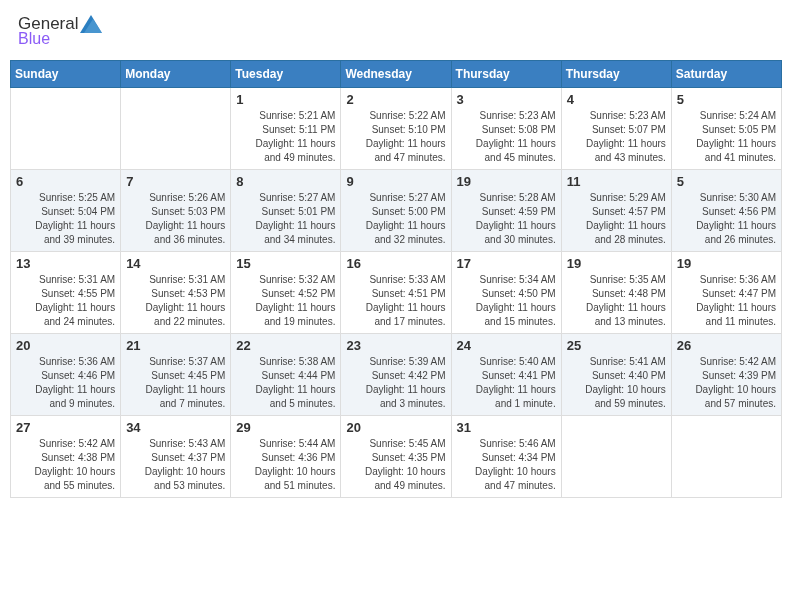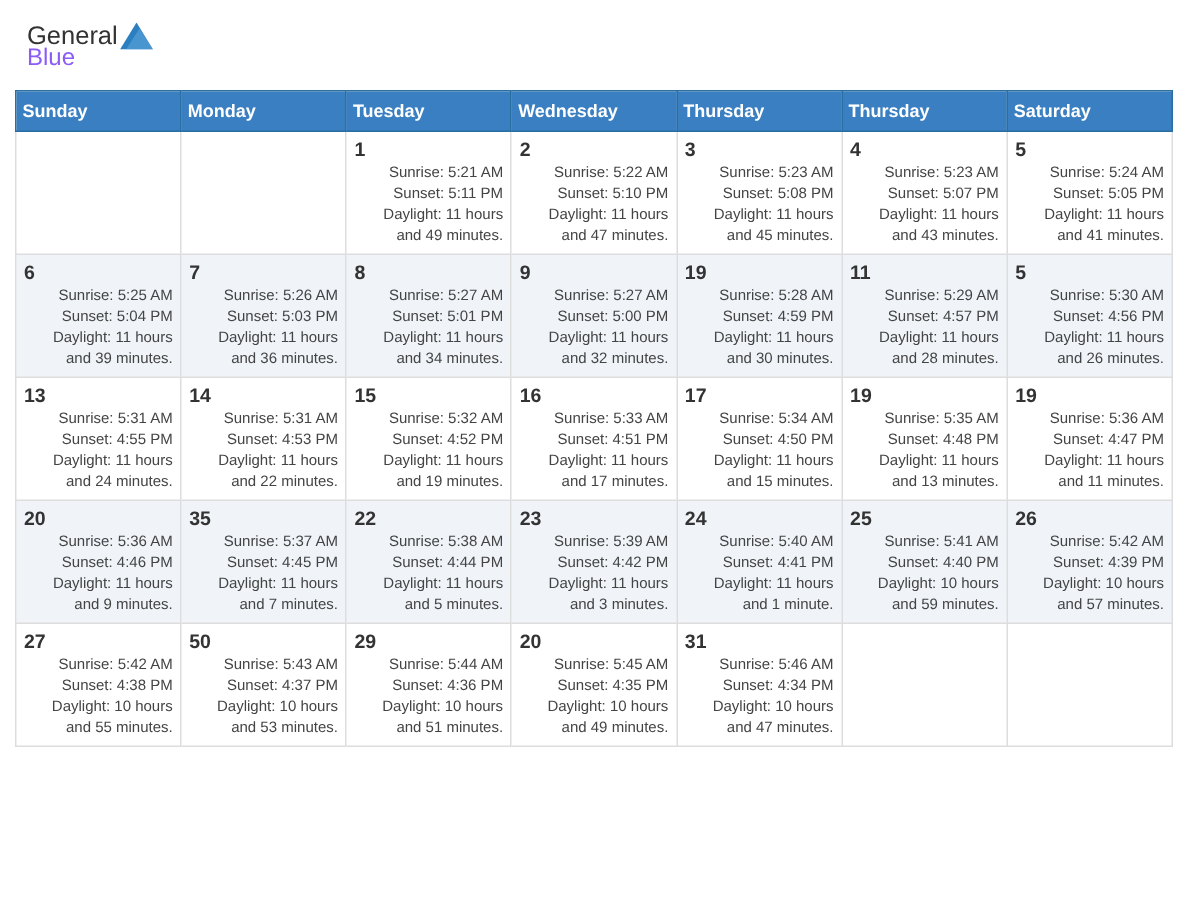--- a/index.html
+++ b/index.html
@@ -192,21 +192,21 @@
           <span class="day-number">19</span>
           <div class="day-info">Sunrise: 5:36 AM<br>Sunset: 4:47 PM<br>Daylight: 11 hours and 11 minutes.</div>
         </td>
       </tr>
       <tr class="row-shaded">
         <td>
           <span class="day-number">20</span>
           <div class="day-info">Sunrise: 5:36 AM<br>Sunset: 4:46 PM<br>Daylight: 11 hours and 9 minutes.</div>
         </td>
         <td>
-          <span class="day-number">35</span>
+          <span class="day-number">21</span>
           <div class="day-info">Sunrise: 5:37 AM<br>Sunset: 4:45 PM<br>Daylight: 11 hours and 7 minutes.</div>
         </td>
         <td>
           <span class="day-number">22</span>
           <div class="day-info">Sunrise: 5:38 AM<br>Sunset: 4:44 PM<br>Daylight: 11 hours and 5 minutes.</div>
         </td>
         <td>
           <span class="day-number">23</span>
           <div class="day-info">Sunrise: 5:39 AM<br>Sunset: 4:42 PM<br>Daylight: 11 hours and 3 minutes.</div>
         </td>
@@ -222,21 +222,21 @@
           <span class="day-number">26</span>
           <div class="day-info">Sunrise: 5:42 AM<br>Sunset: 4:39 PM<br>Daylight: 10 hours and 57 minutes.</div>
         </td>
       </tr>
       <tr class="row-white">
         <td>
           <span class="day-number">27</span>
           <div class="day-info">Sunrise: 5:42 AM<br>Sunset: 4:38 PM<br>Daylight: 10 hours and 55 minutes.</div>
         </td>
         <td>
-          <span class="day-number">50</span>
+          <span class="day-number">34</span>
           <div class="day-info">Sunrise: 5:43 AM<br>Sunset: 4:37 PM<br>Daylight: 10 hours and 53 minutes.</div>
         </td>
         <td>
           <span class="day-number">29</span>
           <div class="day-info">Sunrise: 5:44 AM<br>Sunset: 4:36 PM<br>Daylight: 10 hours and 51 minutes.</div>
         </td>
         <td>
           <span class="day-number">20</span>
           <div class="day-info">Sunrise: 5:45 AM<br>Sunset: 4:35 PM<br>Daylight: 10 hours and 49 minutes.</div>
         </td>

